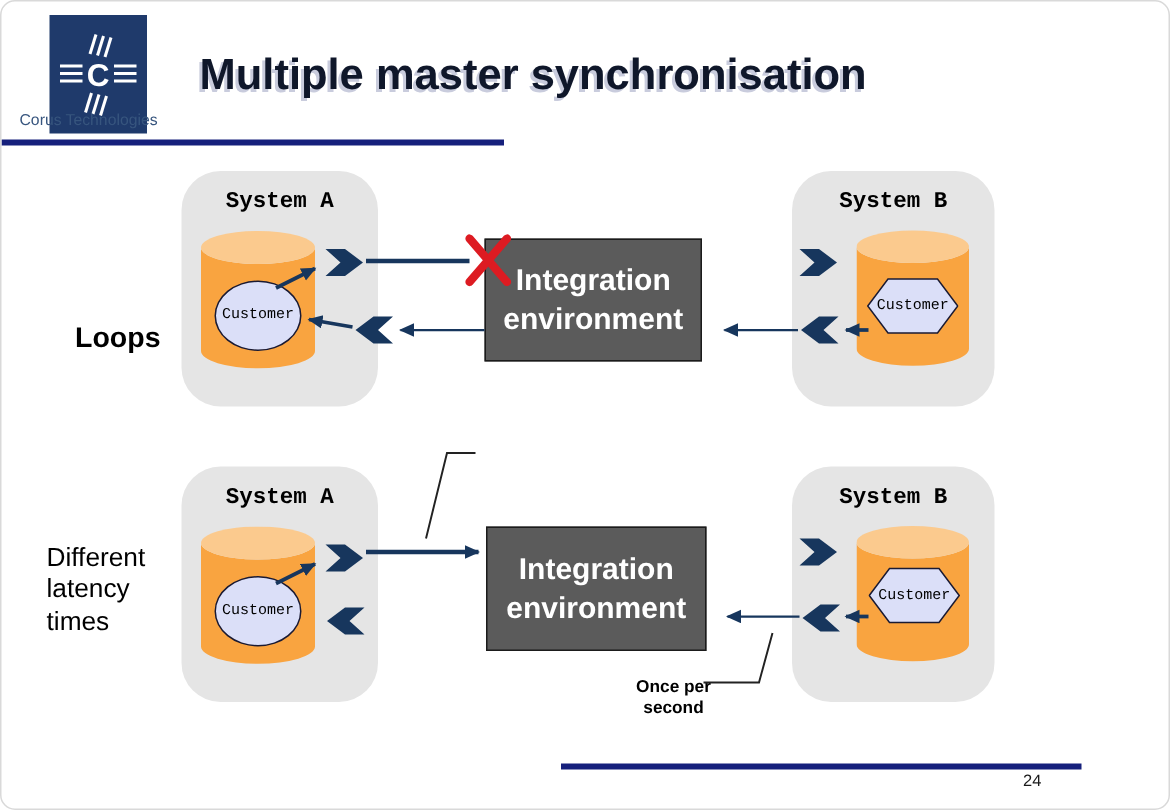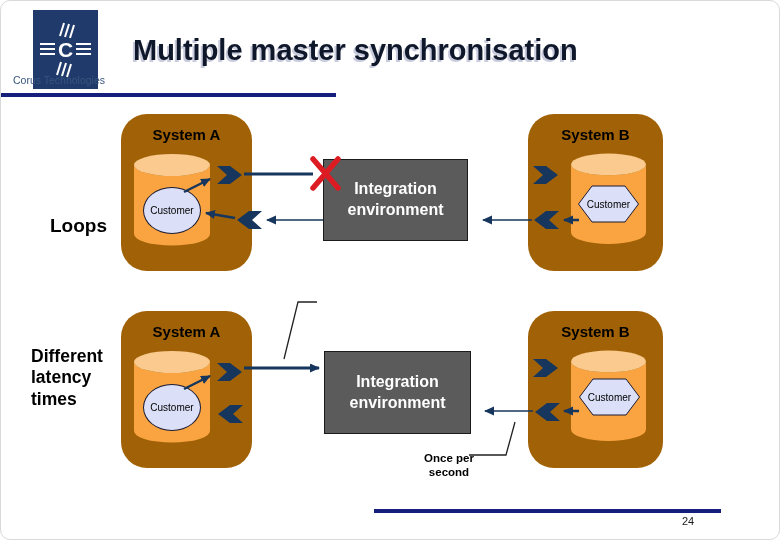--- a/index.html
+++ b/index.html
@@ -11,21 +11,21 @@
   .abs{position:absolute;}
   
   .logo-box{left:32px;top:9px;width:65px;height:79px;background:#1F3A6B;z-index:2;}
   .brand{left:12px;top:73px;font-size:10.5px;color:#37557E;z-index:2;}
   .title{
     left:132px;top:33px;font-size:29px;font-weight:bold;color:#0f172a;
     text-shadow:-2px 2px 0 #c9ccdd;letter-spacing:0px;white-space:nowrap;z-index:2;
   }
   .header-rule{left:0;top:92px;width:335px;height:4px;background:#16207C;z-index:2;}
   
-  .sysbox{background:#a16207;border-radius:26px;z-index:1;}
+  .sysbox{background:#e5e5e5;border-radius:26px;z-index:1;font-family:Liberation Mono, monospace;}
   .sysbox .sys-title{
     position:absolute;top:12px;left:0;width:100%;text-align:center;
     font-size:15px;font-weight:bold;color:#000;
   }
   .box-a1{left:120px;top:113px;width:131px;height:157px;}
   .box-b1{left:527px;top:113px;width:135px;height:157px;}
   .box-a2{left:120px;top:310px;width:131px;height:157px;}
   .box-b2{left:527px;top:310px;width:135px;height:157px;}
   .cyl{z-index:2;}
   .entity-ellipse{
@@ -33,28 +33,28 @@
     display:flex;align-items:center;justify-content:center;font-size:10px;z-index:4;box-sizing:border-box;
   }
   .hex-label{
     position:absolute;left:0;top:0;width:100%;height:100%;
     display:flex;align-items:center;justify-content:center;font-size:10px;z-index:4;
   }
   .hexwrap{width:61px;height:40px;z-index:4;}
   
   .intbox{
     background:#5B5B5B;border:1px solid #1b1b1b;display:flex;align-items:center;justify-content:center;
-    text-align:center;color:#fff;font-weight:bold;font-size:16px;line-height:1.3;z-index:1;box-sizing:border-box;
+    text-align:center;color:#fff;font-weight:bold;font-size:20px;line-height:1.3;z-index:1;box-sizing:border-box;
   }
   .intbox-1{left:322px;top:158px;width:145px;height:82px;}
   .intbox-2{left:323px;top:350px;width:147px;height:83px;}
   .int-label{width:120px;}
   
   .row-label-1{left:49px;top:174px;font-size:19px;font-weight:bold;margin-top:40px;}
-  .row-label-2{left:30px;top:345px;width:86px;font-size:17.5px;font-weight:bold;line-height:1.22;}
+  .row-label-2{left:30px;top:360px;width:86px;font-size:17.5px;font-weight:normal;line-height:1.22;}
   .annot{font-size:11.5px;font-weight:bold;text-align:center;line-height:1.25;z-index:3;}
   .annot-hour{left:323px;top:292px;width:70px;}
   .annot-second{left:416px;top:450px;width:64px;}
   
   .chev{width:27px;height:20px;z-index:6;}
   .overlay{left:0;top:0;width:780px;height:540px;z-index:5;pointer-events:none;}
   
   .footer-rule{left:373px;top:508px;width:347px;height:4px;background:#16207C;}
   .page-num{left:681px;top:514px;font-size:11px;color:#1a1a1a;}
 </style>

